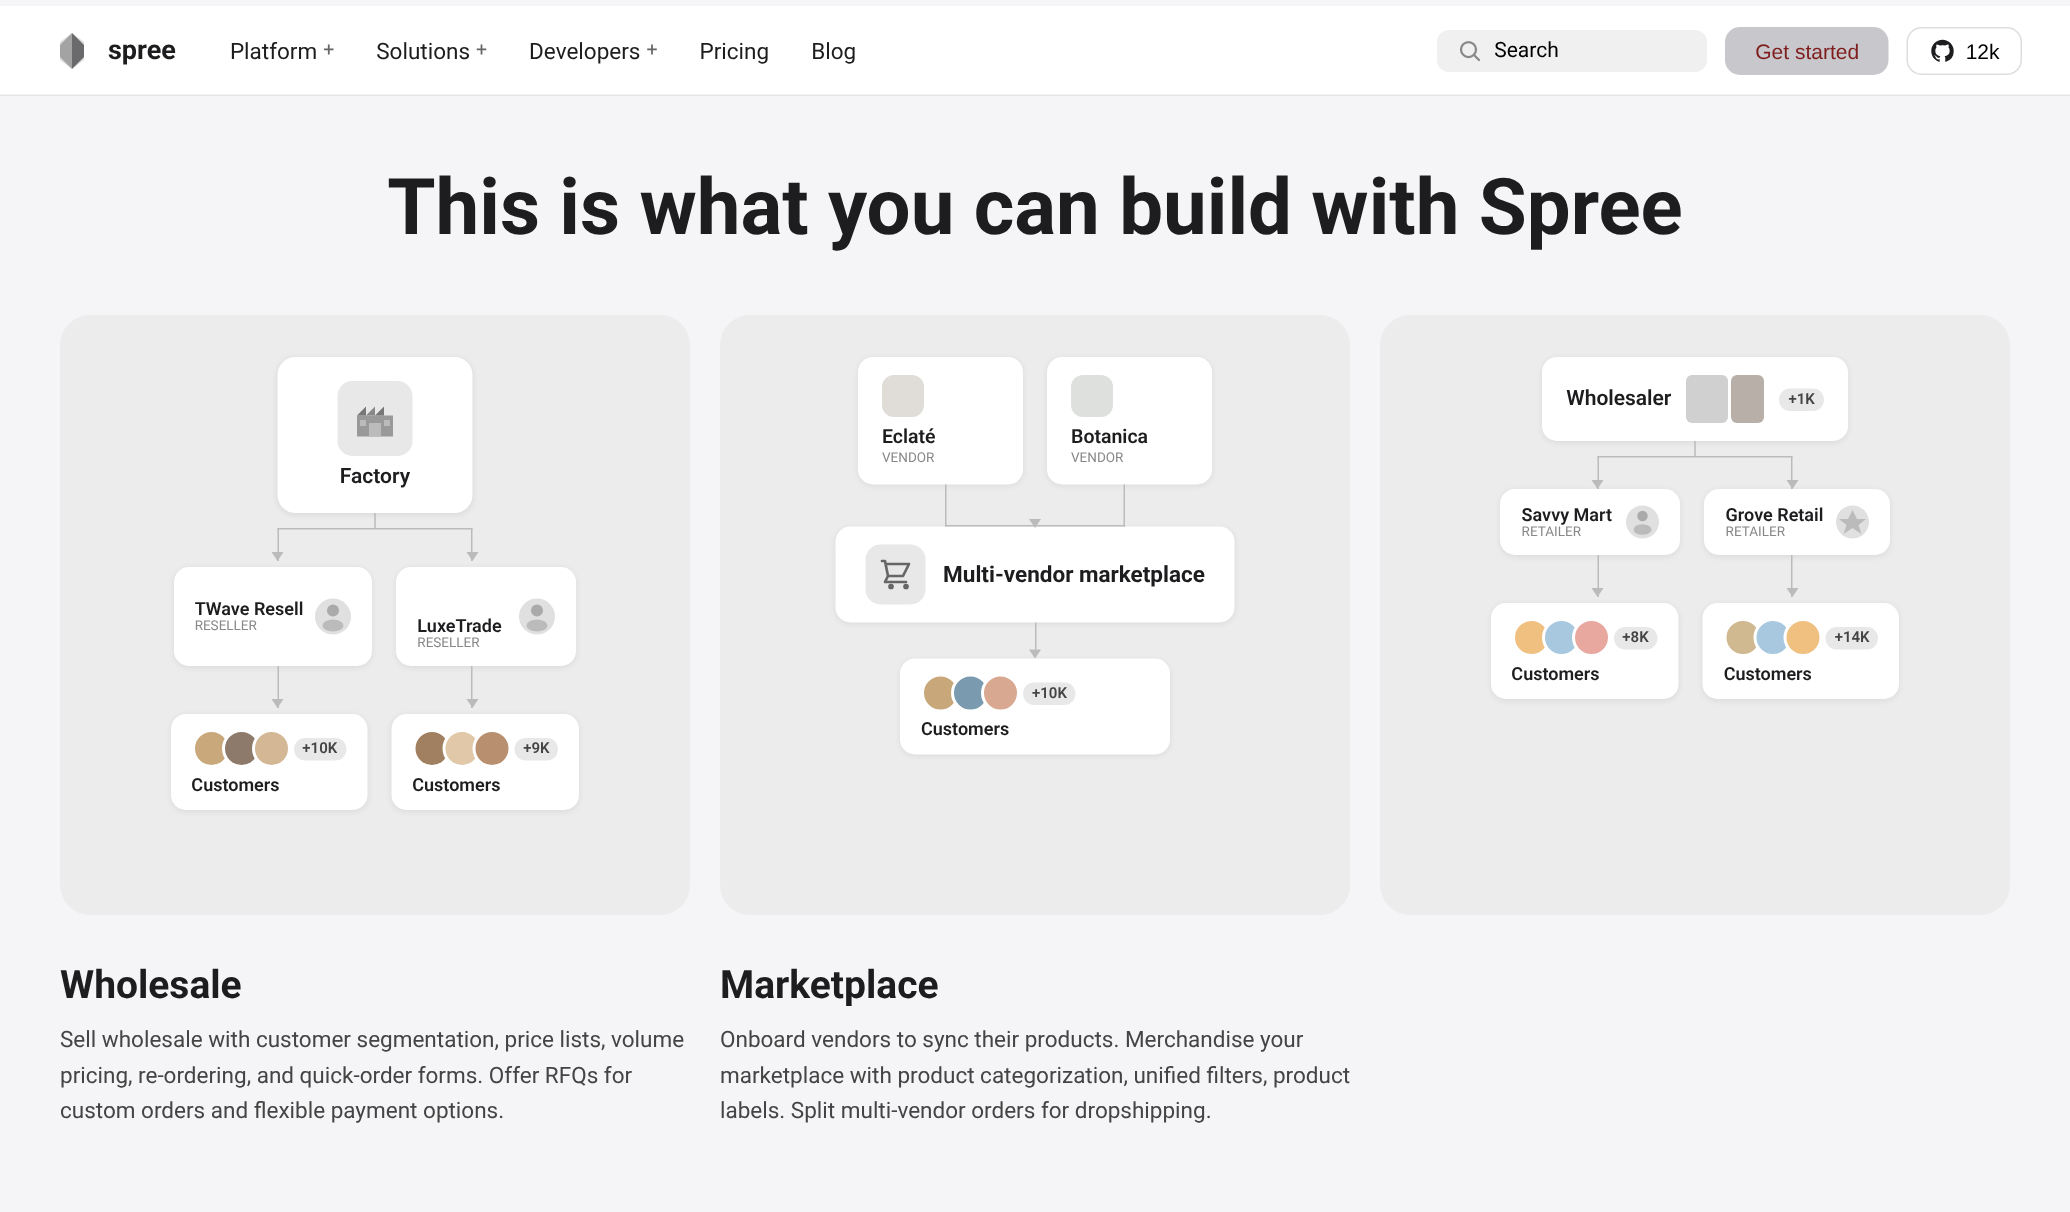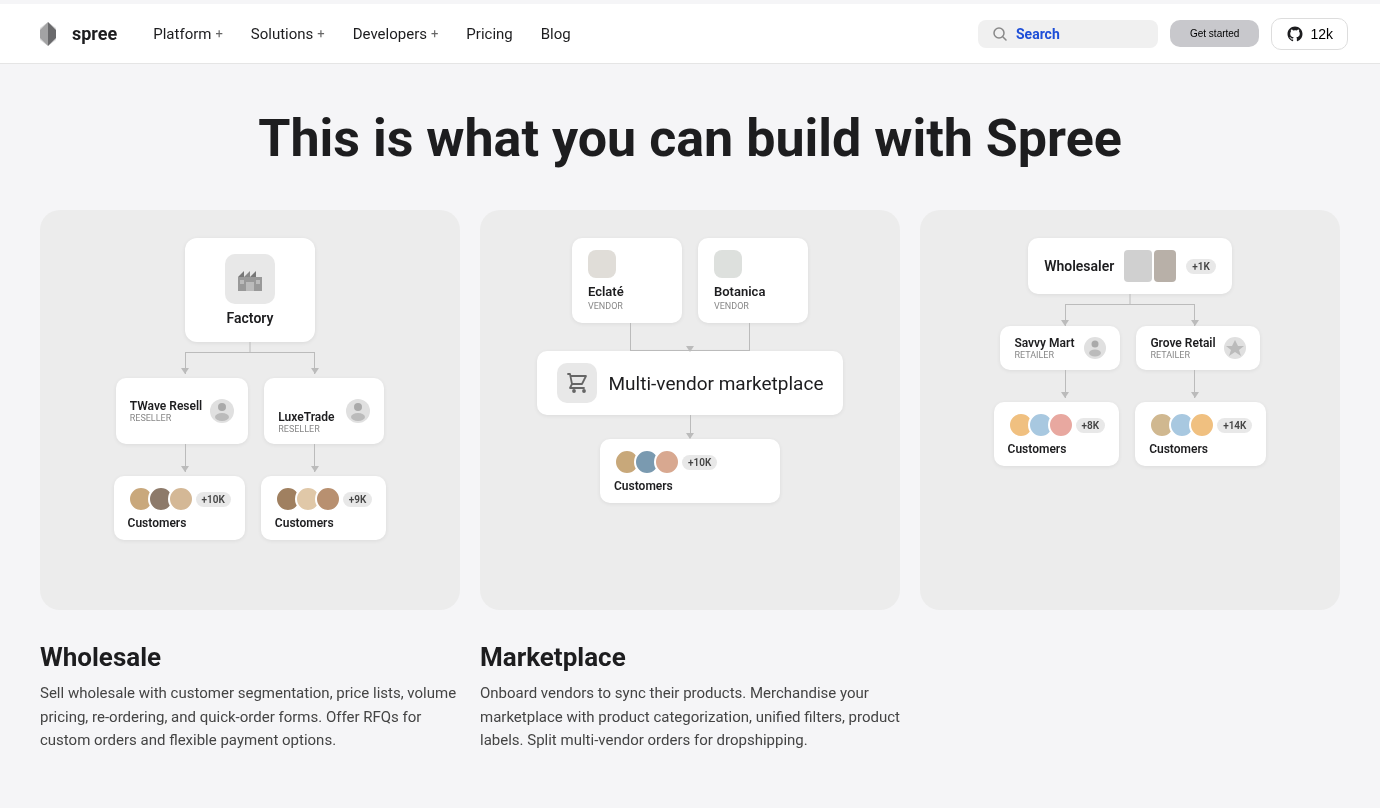--- a/index.html
+++ b/index.html
@@ -71,25 +71,25 @@
       gap: 8px;
       background: #f0f0f0;
       border-radius: 8px;
       padding: 6px 14px;
       min-width: 180px;
       cursor: text;
     }
     .search-bar span { color: #888; font-size: 15px; }
     .get-started-btn {
       background: #c8c8cc;
-      color: #000000;
+      color: #7f1d1d;
       border: none;
       border-radius: 10px;
       padding: 8px 20px;
-      font-size: 10px;
+      font-size: 14px;
       font-weight: 500;
       cursor: pointer;
     }
     .github-btn {
       display: flex;
       align-items: center;
       gap: 6px;
       background: #fff;
       border: 1px solid #ddd;
       border-radius: 10px;
@@ -270,21 +270,21 @@
     }
     .cart-icon-wrap {
       width: 40px;
       height: 40px;
       background: #e8e8e8;
       border-radius: 10px;
       display: flex;
       align-items: center;
       justify-content: center;
     }
-    .marketplace-label { font-size: 19px; font-weight: 400; }
+    .marketplace-label { font-size: 15px; font-weight: 700; }
 
     
     .converge-wrap {
       display: flex;
       width: 220px;
       height: 28px;
       position: relative;
     }
     .conv-v-left {
       position: absolute;
@@ -454,21 +454,21 @@
     <a class="nav-link">
       <span>Blog</span>
     </a>
   </div>
   <div class="nav-right">
     <div class="search-bar">
       <svg width="16" height="16" viewBox="0 0 16 16" fill="none">
         <circle cx="7" cy="7" r="5" stroke="#888" stroke-width="1.5"></circle>
         <path d="M11 11 L14 14" stroke="#888" stroke-width="1.5" stroke-linecap="round"></path>
       </svg>
-      <span style="color:#1d4ed8;font-size:14px;font-weight:bold;">Search</span>
+      <span style="color:#000000;font-size:14px;">Search</span>
     </div>
     <button class="get-started-btn">Get started</button>
     <button class="github-btn">
       <svg width="18" height="18" viewBox="0 0 24 24" fill="#1d1d1f">
         <path d="M12 2C6.477 2 2 6.484 2 12.017c0 4.425 2.865 8.18 6.839 9.504.5.092.682-.217.682-.483 0-.237-.008-.868-.013-1.703-2.782.605-3.369-1.343-3.369-1.343-.454-1.158-1.11-1.466-1.11-1.466-.908-.62.069-.608.069-.608 1.003.07 1.531 1.032 1.531 1.032.892 1.53 2.341 1.088 2.91.832.092-.647.35-1.088.636-1.338-2.22-.253-4.555-1.113-4.555-4.951 0-1.093.39-1.988 1.029-2.688-.103-.253-.446-1.272.098-2.65 0 0 .84-.27 2.75 1.026A9.564 9.564 0 0112 6.844c.85.004 1.705.115 2.504.337 1.909-1.296 2.747-1.027 2.747-1.027.546 1.379.202 2.398.1 2.651.64.7 1.028 1.595 1.028 2.688 0 3.848-2.339 4.695-4.566 4.943.359.309.678.92.678 1.855 0 1.338-.012 2.419-.012 2.747 0 .268.18.58.688.482A10.019 10.019 0 0022 12.017C22 6.484 17.522 2 12 2z"></path>
       </svg>
       <span>12k</span>
     </button>
   </div>
 </nav>

